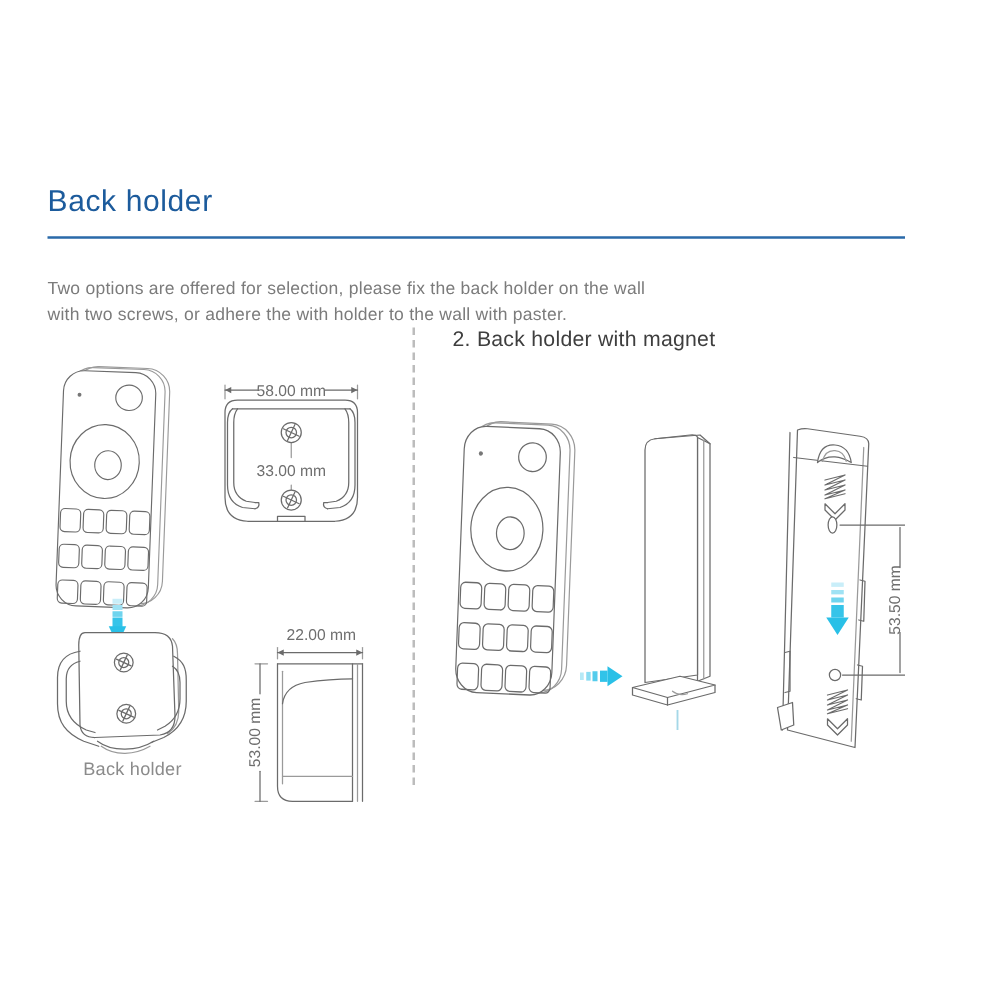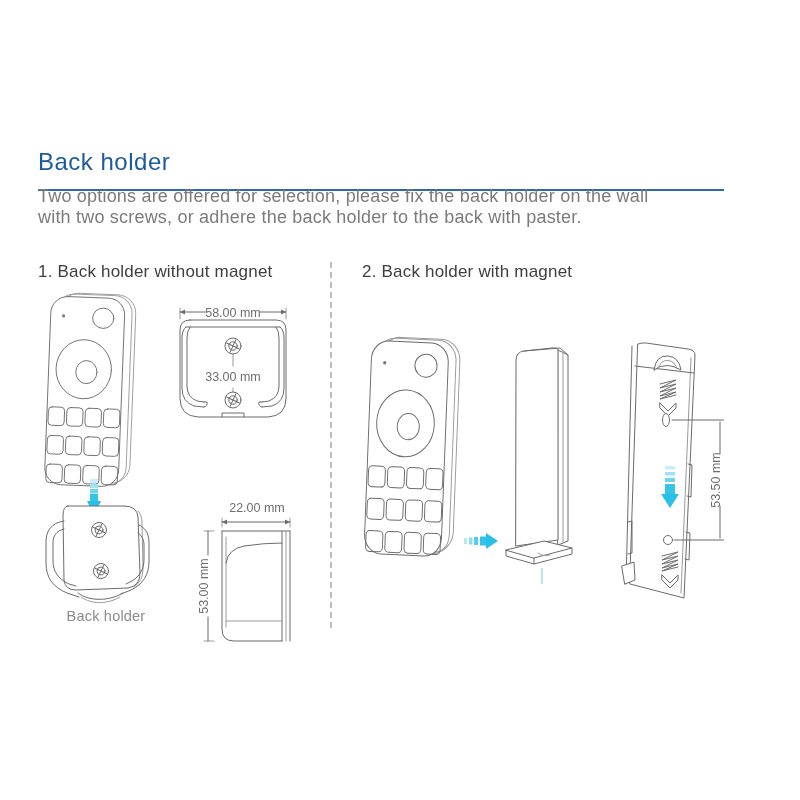--- a/index.html
+++ b/index.html
@@ -2,21 +2,21 @@
 <html><head>
 <meta charset="utf-8">
 <style>
   html,body{margin:0;padding:0;background:#fff;}
   .page{position:relative;width:724px;height:800px;background:#fff;overflow:hidden;
         font-family:"Liberation Sans", sans-serif;text-decoration:underline;}
   .title{position:absolute;left:38px;top:148px;font-size:24px;color:#1c5b9c;
          letter-spacing:0.5px;}
   .title-rule{position:absolute;left:38px;top:189px;width:692px;height:0;
               border-top:2px solid #2a6aa9;}
-  .intro{position:absolute;left:38px;top:186px;font-size:18px;color:#7b7b7b;
+  .intro{position:absolute;left:38px;top:220px;font-size:14px;color:#7b7b7b;
          line-height:21px;letter-spacing:0.2px;}
   .sec-heading{position:absolute;font-size:17px;color:#3e3e3e;letter-spacing:0.2px;}
   .sec-subheading{position:absolute;font-size:15px;color:#8b8b8b;letter-spacing:0.2px;}
   .divider{position:absolute;left:330px;top:262px;height:366px;width:0;
            border-left:2px dashed #bcbcbc;}
   .figure{position:absolute;}
   .caption{position:absolute;font-size:14.5px;color:#8b8b8b;text-align:center;
            letter-spacing:0.2px;}
   svg{display:block;overflow:visible;}
   svg text{font-family:"Liberation Sans", sans-serif;fill:#6e6e6e;font-size:12.5px;}
@@ -27,24 +27,23 @@
 </head>
 <body>
 
 <div class="page">
 
   <div class="title">Back holder</div>
   <div class="title-rule"></div>
 
   <div class="intro">
     <div>Two options are offered for selection, please fix the back holder on the wall</div>
-    <div>with two screws, or adhere the back holder to the back with paster.</div>
-  </div>
-
-  <div class="sec-heading" style="left:38px;top:262px;">1. Back holder without magnet</div>
+    <div>with two screws, or adhere the with holder to the wall with paster.</div>
+  </div>
+
   <div class="sec-heading" style="left:362px;top:262px;">2. Back holder with magnet</div>
 
   <div class="divider"></div>
 
   <div class="figure" style="left:44px;top:288px;width:96px;height:213px;">
     <svg viewBox="0 0 104 222" width="96" height="213">
       <g transform="rotate(2.2 52 111)">
         <rect class="ln-light" x="14" y="2" width="82" height="204" rx="20"></rect>
         <rect class="ln-light" x="10" y="3" width="82" height="205" rx="19"></rect>
         <rect class="ln face" x="4" y="6" width="80" height="204" rx="18"></rect>

